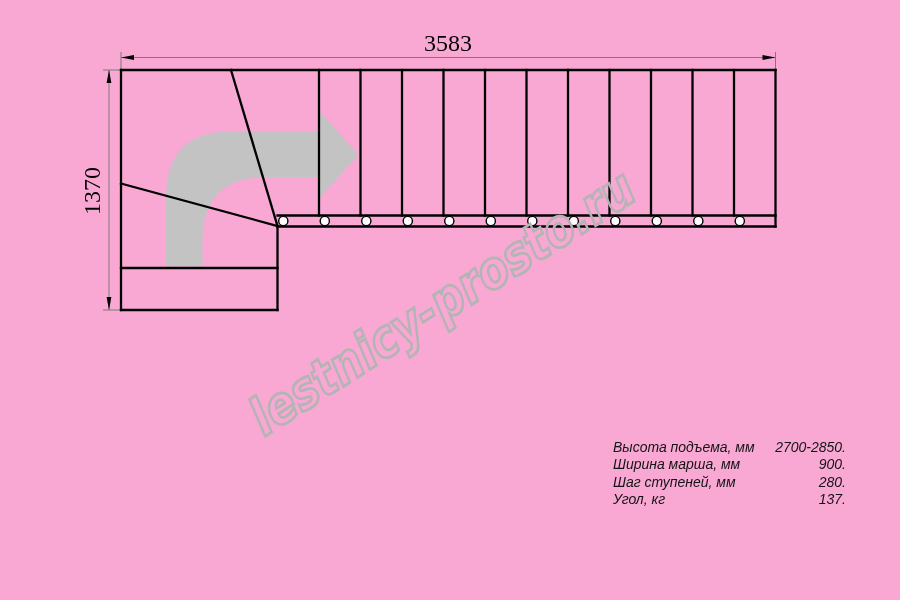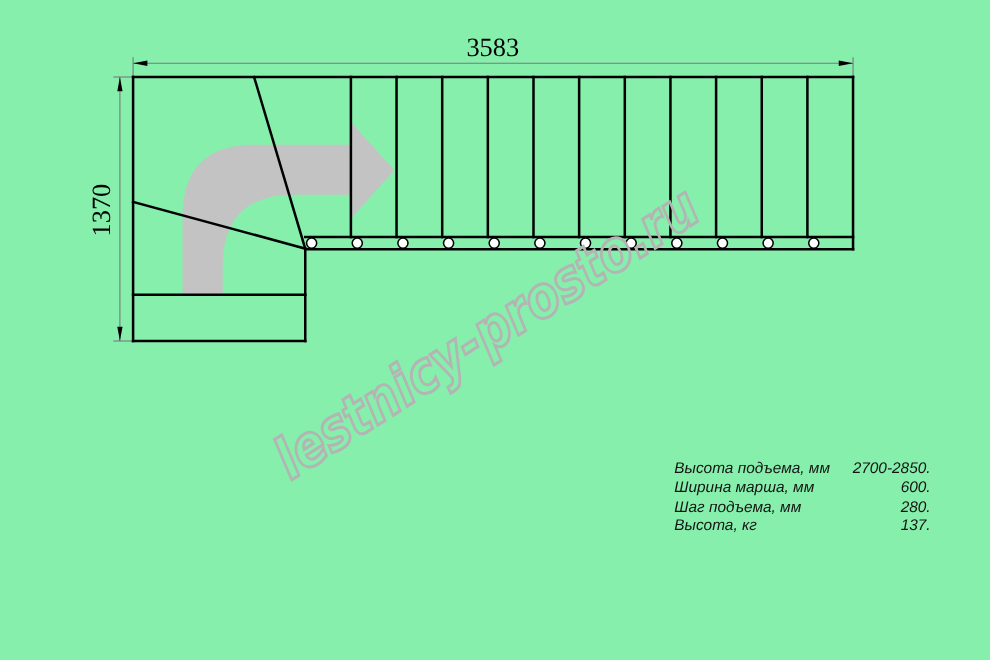--- a/index.html
+++ b/index.html
@@ -1,31 +1,31 @@
 <!DOCTYPE html>
 <html><head>
 <meta charset="utf-8">
 <style>
   html,body{margin:0;padding:0;background:#fff;}
   .stage{
-    position:relative;width:900px;height:600px;background:#86efac;overflow:hidden;
+    position:relative;width:900px;height:600px;background:#f9a8d4;overflow:hidden;
     font-family:"Liberation Sans",sans-serif;
   }
   .stage svg{position:absolute;left:0;top:0;}
   .dim-label{
     font-family:"Liberation Serif","DejaVu Serif",serif;
     font-size:24px;fill:#000;
   }
   .watermark-text{
     font-family:"DejaVu Sans",sans-serif;
     font-weight:bold;font-style:italic;font-size:52px;
     fill:none;
   }
   #spec-table{
-    position:absolute;left:613px;top:417px;width:233px;
+    position:absolute;left:613px;top:439px;width:233px;
     font-size:14px;font-style:italic;color:#141414;
     line-height:17.4px;
   }
   .spec-row{display:flex;justify-content:space-between;}
   .spec-label{text-align:left;white-space:nowrap;}
   .spec-value{white-space:nowrap;}
 </style>
 </head>
 <body>
 
@@ -98,24 +98,24 @@
     <text id="watermark" class="watermark-text" x="264" y="437" transform="rotate(-32.5 264 437)" textLength="445" lengthAdjust="spacingAndGlyphs" stroke="#b4b4b4" stroke-width="2.8">lestnicy-prosto.ru</text>
   </svg>
 
   <div id="spec-table" style="color: rgb(20, 20, 20);">
       <div class="spec-row">
         <span class="spec-label">Высота подъема, мм</span>
         <span class="spec-value">2700-2850.</span>
       </div>
       <div class="spec-row">
         <span class="spec-label">Ширина марша, мм</span>
-        <span class="spec-value">600.</span>
+        <span class="spec-value">900.</span>
       </div>
       <div class="spec-row">
-        <span class="spec-label">Шаг подъема, мм</span>
+        <span class="spec-label">Шаг ступеней, мм</span>
         <span class="spec-value">280.</span>
       </div>
       <div class="spec-row">
-        <span class="spec-label">Высота, кг</span>
+        <span class="spec-label">Угол, кг</span>
         <span class="spec-value">137.</span>
       </div>
     </div>
 </div>
 
 </body></html>

